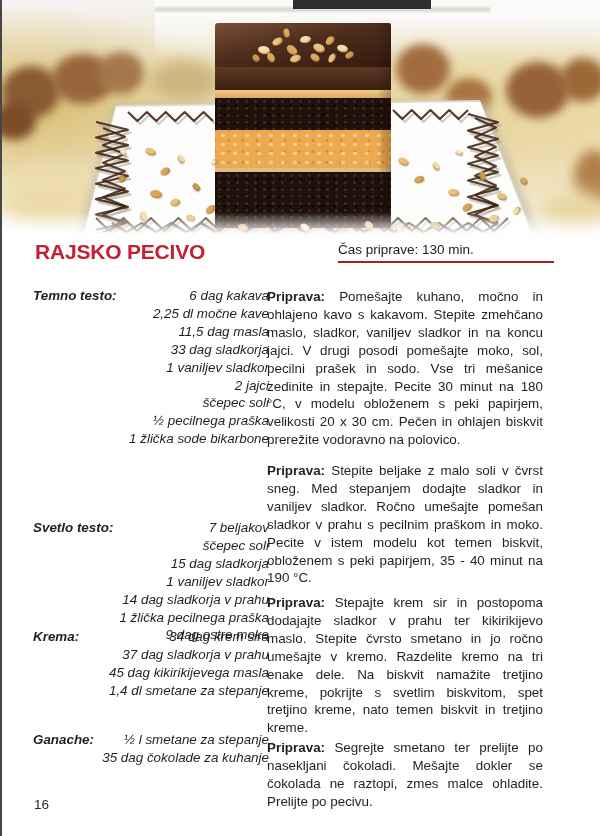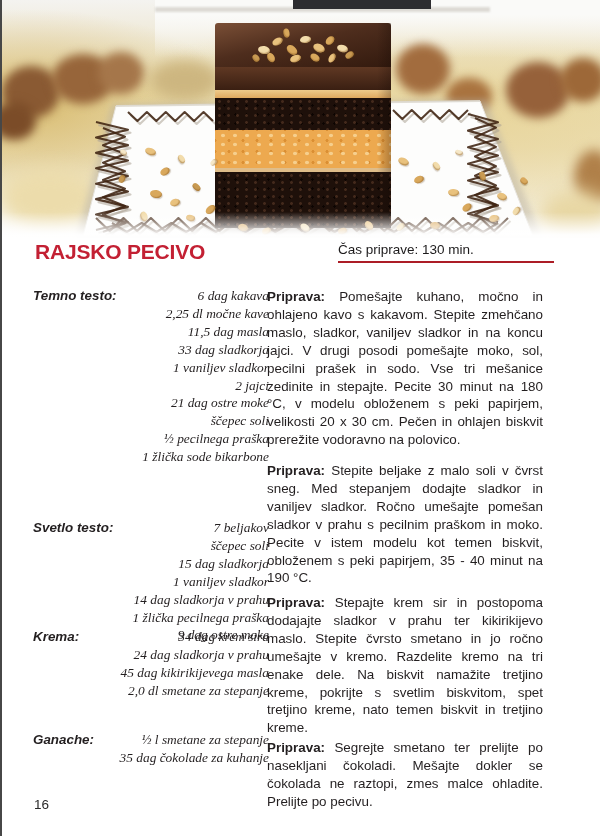--- a/index.html
+++ b/index.html
@@ -50,21 +50,21 @@
   .recipe-title{position:absolute;left:35px;top:240px;font-size:21px;font-weight:800;
     letter-spacing:-0.2px;color:var(--accent,#c32033);}
   .prep-time{position:absolute;left:338px;top:242px;width:216px;text-align:left;
     font-size:13.5px;color:#1d1b1c;padding-bottom:4px;border-bottom:2.5px solid var(--rule,#ac1d26);}
 
   
   .ingredients{position:absolute;left:33px;top:287px;width:236px;height:520px;
     font-style:italic;font-size:13.4px;line-height:17.9px;}
   .ing-section{position:absolute;left:0;padding-left:67px;width:169px;text-align:right;}
   .ing-label{position:absolute;left:0;top:0;font-weight:bold;white-space:nowrap;}
-  .ing-line{white-space:nowrap;font-family:Liberation Serif, serif;}
+  .ing-line{white-space:nowrap;}
 
   
   .steps{position:absolute;left:267px;top:288px;width:276px;font-size:13.4px;line-height:17.9px;}
   .step{position:absolute;left:0;margin:0;width:276px;text-align:justify;}
   .step b{font-weight:bold;}
 
   .page-number{position:absolute;left:34px;top:797px;font-size:13.5px;color:#2a2a2a;}
 </style>
 </head>
 <body>
@@ -185,21 +185,20 @@
   <div class="ingredients" id="ingredients">
   <div class="ing-section" style="top: 0px;">
     <span class="ing-label">Temno testo:</span>
     <div class="ing-lines">
           <div class="ing-line">6 dag kakava</div>
           <div class="ing-line">2,25 dl močne kave</div>
           <div class="ing-line">11,5 dag masla</div>
           <div class="ing-line">33 dag sladkorja</div>
           <div class="ing-line">1 vaniljev sladkor</div>
           <div class="ing-line">2 jajci</div>
-          <div class="ing-line">21 dag ostre moke</div>
           <div class="ing-line">ščepec soli</div>
           <div class="ing-line">½ pecilnega praška</div>
           <div class="ing-line">1 žlička sode bikarbone</div>
         </div>
   </div>
 
   <div class="ing-section" style="top: 193px; margin-top: 39px;">
     <span class="ing-label">Svetlo testo:</span>
     <div class="ing-lines">
           <div class="ing-line">7 beljakov</div>
@@ -209,23 +208,23 @@
           <div class="ing-line">14 dag sladkorja v prahu</div>
           <div class="ing-line">1 žlička pecilnega praška</div>
           <div class="ing-line">9 dag ostre moke</div>
         </div>
   </div>
 
   <div class="ing-section" style="top: 341px;">
     <span class="ing-label">Krema:</span>
     <div class="ing-lines">
           <div class="ing-line">34 dag krem sira</div>
-          <div class="ing-line">24 dag sladkorja v prahu</div>
+          <div class="ing-line">37 dag sladkorja v prahu</div>
           <div class="ing-line">45 dag kikirikijevega masla</div>
-          <div class="ing-line">2,0 dl smetane za stepanje</div>
+          <div class="ing-line">1,4 dl smetane za stepanje</div>
         </div>
   </div>
 
   <div class="ing-section" style="top: 444px;">
     <span class="ing-label">Ganache:</span>
     <div class="ing-lines">
           <div class="ing-line">½ l smetane za stepanje</div>
           <div class="ing-line">35 dag čokolade za kuhanje</div>
         </div>
   </div>

